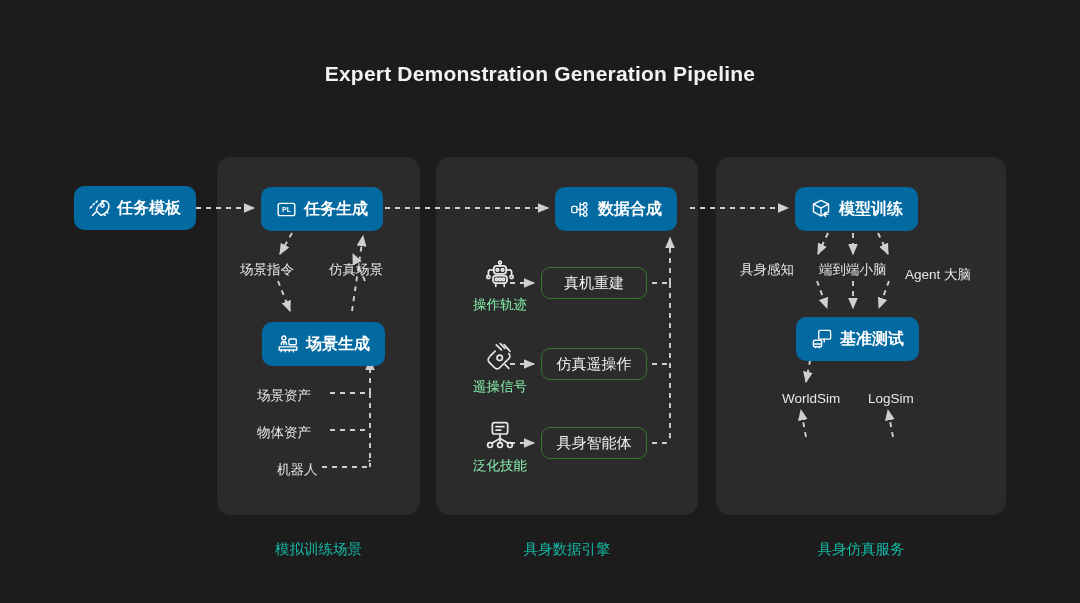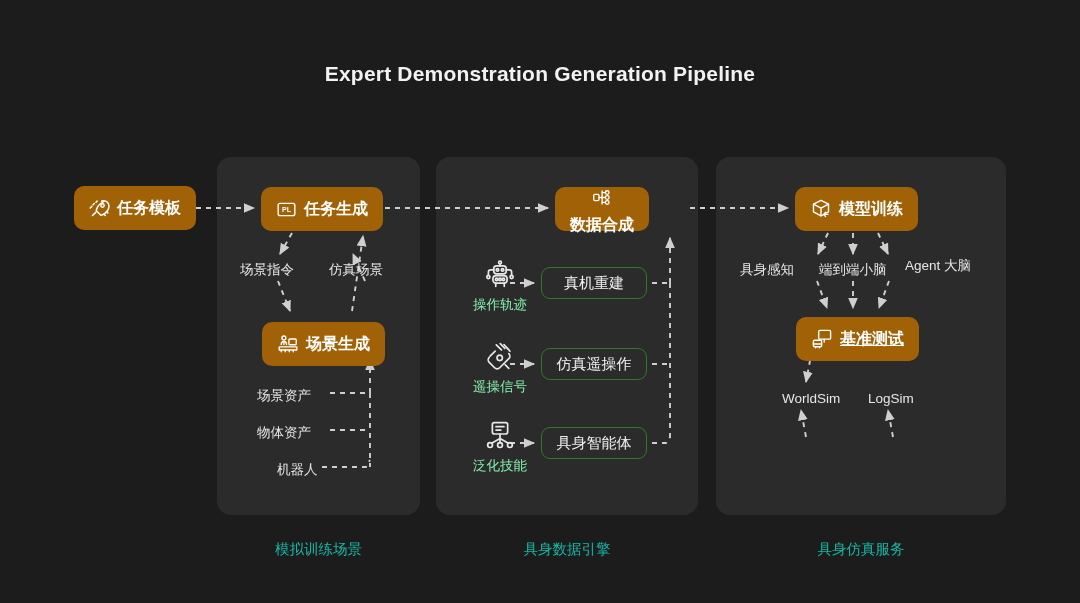--- a/index.html
+++ b/index.html
@@ -36,21 +36,21 @@
     font-family: Liberation Serif, serif;
   }
   #cap-1 { left: 217px; width: 203px; }
   #cap-2 { left: 436px; width: 262px; }
   #cap-3 { left: 716px; width: 290px; }
 
   
   .chip {
     position: absolute;
     display: flex; align-items: center; gap: 7px;
-    background: #a16207;
+    background: #0369a1;
     border-radius: 10px;
     padding: 0 15px;
     height: 44px;
     color: #ffffff;
     font-size: 16px; font-weight: 700;
     white-space: nowrap;
   }
   .chip .glyph { display: flex; align-items: center; }
   .chip .glyph svg { display: block; }
 
@@ -63,23 +63,23 @@
     height: 32px;
     color: #f0f0f0;
     font-size: 15px; font-weight: 400;
     white-space: nowrap;
   }
 
   
   #n-task-template { left: 74px;  top: 186px; }
   #n-task-gen      { left: 261px; top: 187px; }
   #n-scene-gen     { left: 262px; top: 322px; }
-  #n-data-syn      { left: 555px; top: 187px; flex-direction: column; }
+  #n-data-syn      { left: 555px; top: 187px; }
   #n-model-train   { left: 795px; top: 187px; }
-  #n-bench-test    { left: 796px; top: 317px; text-decoration: underline; }
+  #n-bench-test    { left: 796px; top: 317px; }
   #n-deploy-test   { left: 793px; top: 443px; }
 
   
   #o-real-rebuild  { left: 541px; top: 267px; width: 106px; }
   #o-sim-teleop    { left: 541px; top: 348px; width: 106px; }
   #o-embodied      { left: 541px; top: 427px; width: 106px; }
 
   
   .side-icon {
     position: absolute;
@@ -98,21 +98,21 @@
     font-size: 13.5px; color: #e6e6e6;
     white-space: nowrap;
   }
   #l-scene-cmd   { left: 240px; top: 261px; }
   #l-sim-scene   { left: 329px; top: 261px; }
   #l-scene-asset { left: 257px; top: 387px; }
   #l-obj-asset   { left: 257px; top: 424px; }
   #l-robot       { left: 277px; top: 461px; }
   #l-percep      { left: 740px; top: 261px; }
   #l-cerebellum  { left: 819px; top: 261px; }
-  #l-brain       { left: 905px; top: 257px; }
+  #l-brain       { left: 905px; top: 266px; }
   #l-worldsim    { left: 782px; top: 391px; }
   #l-logsim      { left: 868px; top: 391px; }
 
   
   #wires { position: absolute; left: 0; top: 0; width: 1080px; height: 603px; pointer-events: none; }
 </style>
 </head>
 <body>
 
 <div id="stage">

